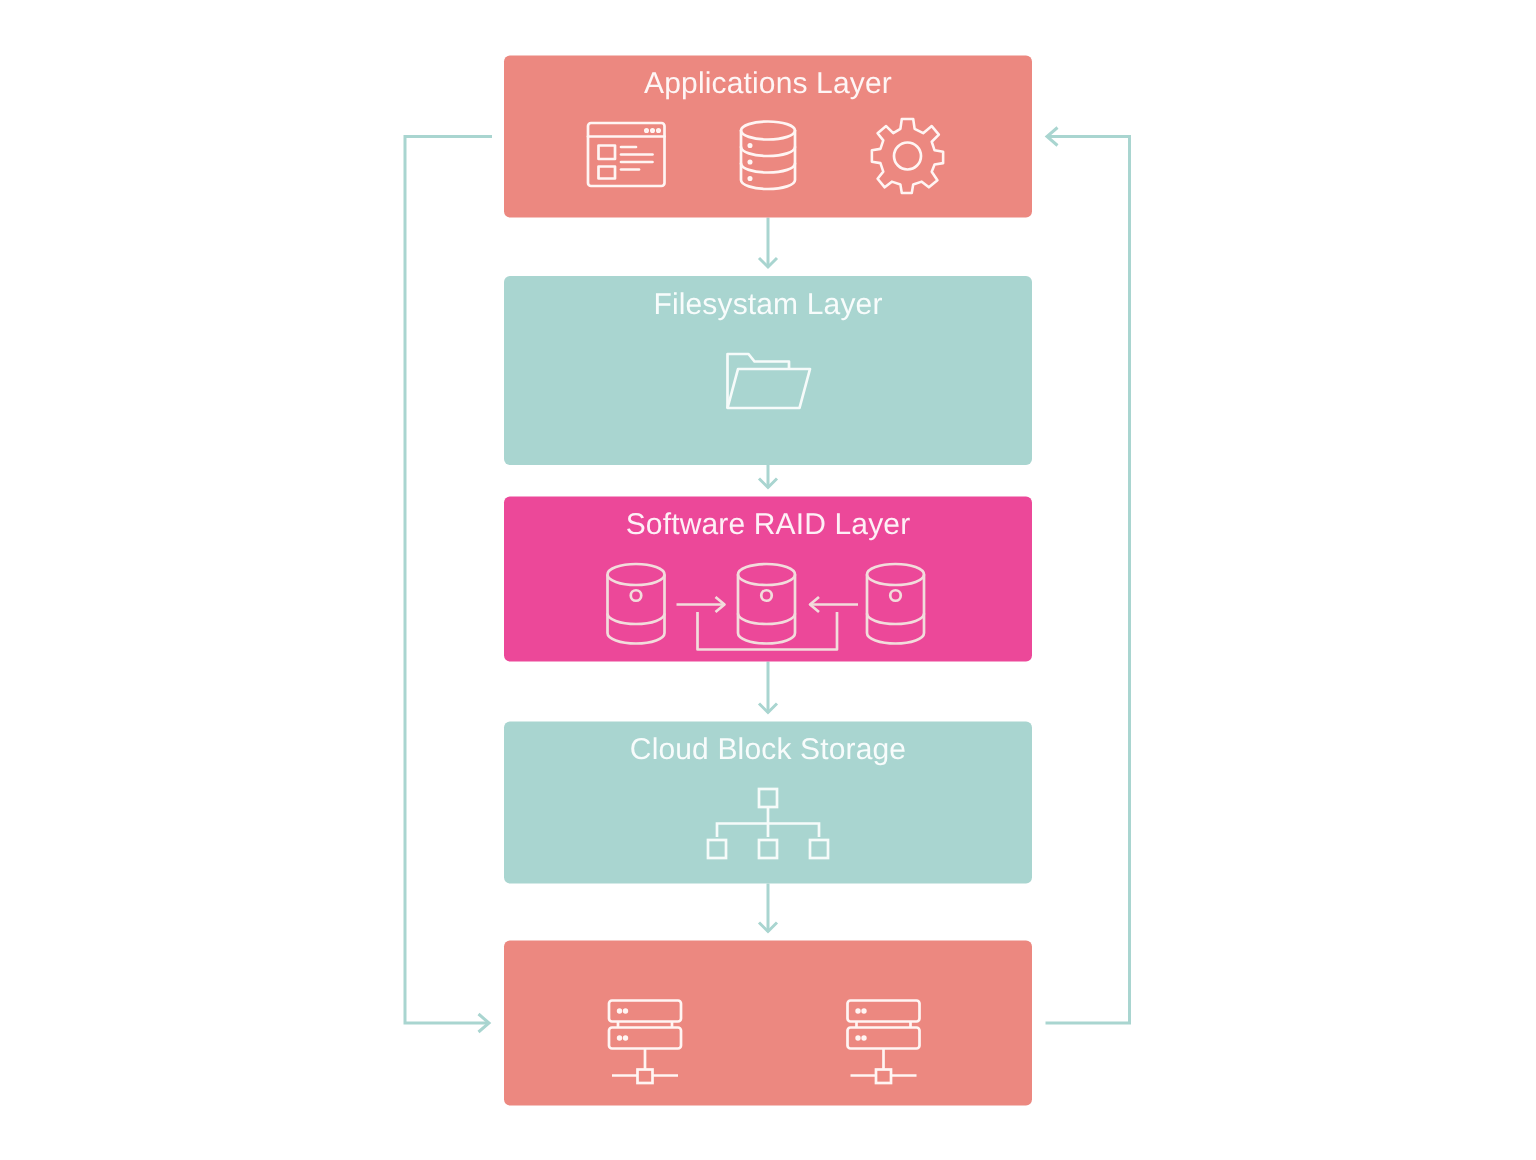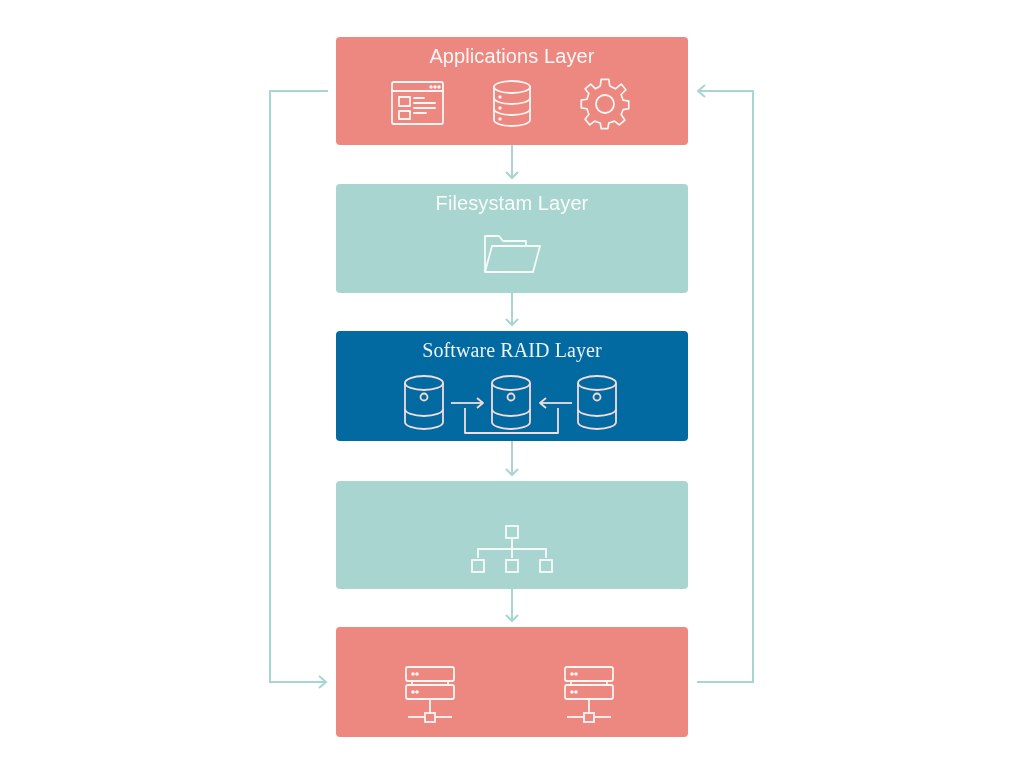--- a/index.html
+++ b/index.html
@@ -13,21 +13,21 @@
   }
   .layer .title {
     position: absolute; left: 0; right: 0; top: 8px; text-align: center;
     font-size: 20px; letter-spacing: 0.1px; color: rgba(255,255,255,0.92);
   }
   .layer svg.icons { position: absolute; left: 0; top: 0; width: 352px; height: 110px; }
   .coral { background: #ec8880; }
   .teal { background: #a9d5d0; }
   .dark { background: #a0252d; }
   #l1 { top: 37px; height: 108px; }
-  #l2 { top: 184px; height: 109px; }
+  #l2 { top: 184px; height: 126px; }
   #l3 { top: 331px; height: 110px; }
   #l4 { top: 481px; height: 108px; }
   #l5 { top: 627px; height: 110px; }
   svg.connectors { position: absolute; left: 0; top: 0; width: 1024px; height: 773px; pointer-events: none; }
 </style>
 </head>
 <body>
 
 <svg class="connectors" viewBox="0 0 1024 773">
   <g stroke="#a9d5d0" stroke-width="2" fill="none">
@@ -96,21 +96,21 @@
 <div class="layer teal" id="l2" style="background: rgb(169, 213, 208);">
   <div class="title">Filesystam Layer</div>
   <svg class="icons" viewBox="0 0 352 110" fill="none" stroke="#f6fbfa" stroke-width="1.8" stroke-linejoin="round">
     <g>
       <path d="M149 88 V52 H163 L167 57 H190 V62"></path>
       <path d="M149 88 L156 62 H204 L197 88 Z"></path>
     </g>
   </svg>
 </div>
 
-<div class="layer dark" id="l3" style="background: #0369a1; font-family: Liberation Serif, serif;">
+<div class="layer dark" id="l3" style="background: #ec4899;">
   <div class="title">Software RAID Layer</div>
   <svg class="icons" viewBox="0 0 352 110" fill="none" stroke="#f2dcdc" stroke-width="1.8" stroke-linejoin="round">
     <g>
       <ellipse cx="88" cy="52" rx="19" ry="7"></ellipse>
       <path d="M69 52 V91 A19 7 0 0 0 107 91 V52"></path>
       <path d="M69 78 A19 7 0 0 0 107 78"></path>
       <circle cx="88" cy="66" r="3.5"></circle>
     </g>
     <g>
       <ellipse cx="175" cy="52" rx="19" ry="7"></ellipse>
@@ -132,20 +132,21 @@
       <line x1="236" y1="72" x2="204" y2="72"></line>
       <polyline points="210,67 204,72 210,77"></polyline>
     </g>
     <g>
       <polyline points="129,77 129,102 222,102 222,77"></polyline>
     </g>
   </svg>
 </div>
 
 <div class="layer teal" id="l4" style="background: rgb(169, 213, 208);">
+  <div class="title">Cloud Block Storage</div>
   <svg class="icons" viewBox="0 0 352 110" fill="none" stroke="#f6fbfa" stroke-width="1.8">
     <g>
       <rect x="170" y="45" width="12" height="12"></rect>
       <line x1="176" y1="57" x2="176" y2="77"></line>
       <polyline points="142,77 142,68 210,68 210,77"></polyline>
       <rect x="136" y="79" width="12" height="12"></rect>
       <rect x="170" y="79" width="12" height="12"></rect>
       <rect x="204" y="79" width="12" height="12"></rect>
     </g>
   </svg>

